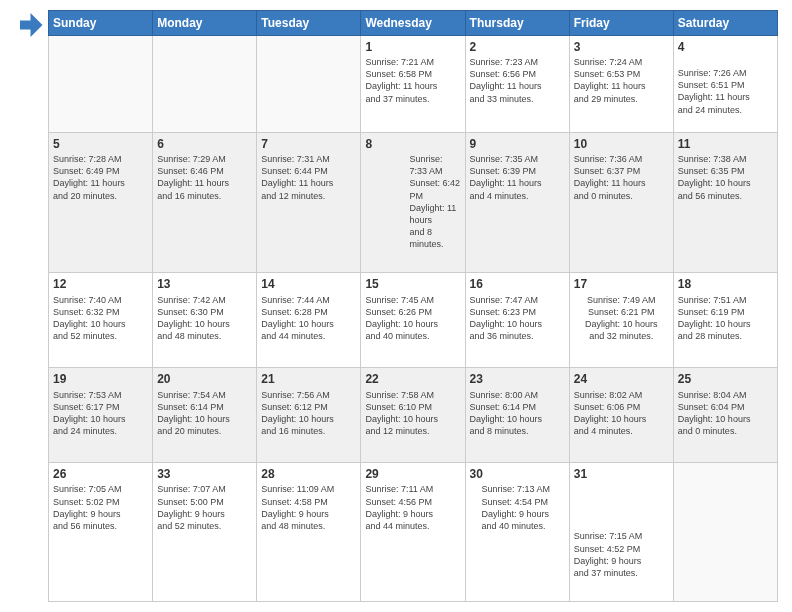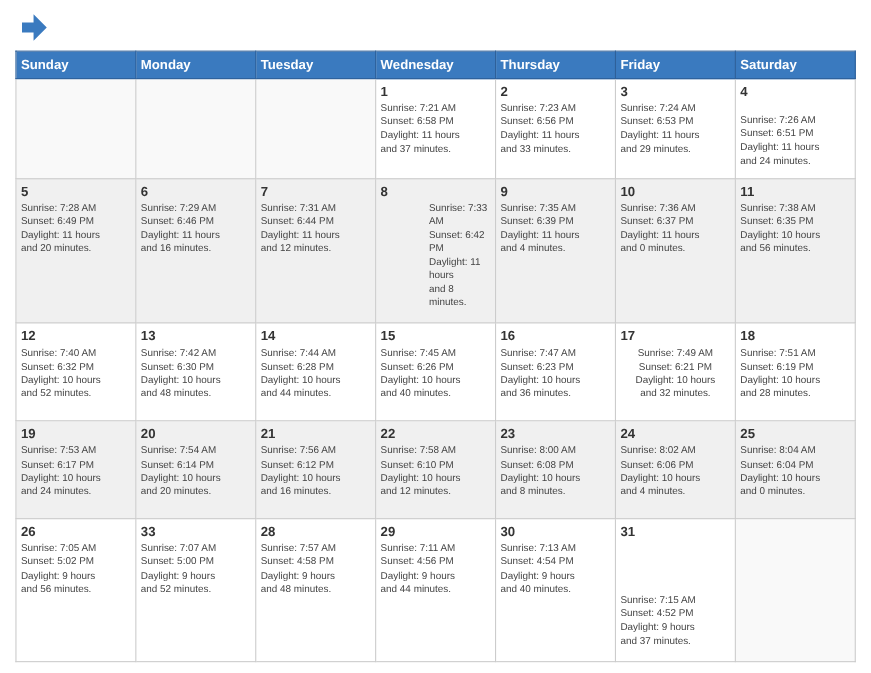--- a/index.html
+++ b/index.html
@@ -8,21 +8,20 @@
       height: 612px;
       font-family: Arial, sans-serif;
       background: #fff;
       overflow: hidden;
     }
     .page {
       width: 792px;
       height: 612px;
       padding: 10px 14px 10px 14px;
       display: flex;
-      flex-direction: column;
     }
     .header {
       display: flex;
       justify-content: space-between;
       align-items: flex-start;
       margin-bottom: 6px;
     }
     .logo {
       display: flex;
       align-items: center;
@@ -292,21 +291,21 @@
           <td>
             <span class="day-num">22</span>
             <div class="day-info" style="white-space: pre-line;">Sunrise: 7:58 AM
 Sunset: 6:10 PM
 Daylight: 10 hours
 and 12 minutes.</div>
           </td>
           <td>
             <span class="day-num">23</span>
             <div class="day-info" style="white-space: pre-line;">Sunrise: 8:00 AM
-Sunset: 6:08 PM
+Sunset: 6:14 PM
 Daylight: 10 hours
 and 8 minutes.</div>
           </td>
           <td>
             <span class="day-num">24</span>
             <div class="day-info" style="white-space: pre-line;">Sunrise: 8:02 AM
 Sunset: 6:06 PM
 Daylight: 10 hours
 and 4 minutes.</div>
           </td>
@@ -328,35 +327,35 @@
           </td>
           <td>
             <span class="day-num">33</span>
             <div class="day-info" style="white-space: pre-line;">Sunrise: 7:07 AM
 Sunset: 5:00 PM
 Daylight: 9 hours
 and 52 minutes.</div>
           </td>
           <td>
             <span class="day-num">28</span>
-            <div class="day-info" style="white-space: pre-line;">Sunrise: 7:57 AM
+            <div class="day-info" style="white-space: pre-line;">Sunrise: 11:09 AM
 Sunset: 4:58 PM
 Daylight: 9 hours
 and 48 minutes.</div>
           </td>
           <td>
             <span class="day-num">29</span>
             <div class="day-info" style="white-space: pre-line;">Sunrise: 7:11 AM
 Sunset: 4:56 PM
 Daylight: 9 hours
 and 44 minutes.</div>
           </td>
           <td>
             <span class="day-num">30</span>
-            <div class="day-info" style="white-space: pre-line;">Sunrise: 7:13 AM
+            <div class="day-info" style="white-space: pre-line; margin-left: 12px;">Sunrise: 7:13 AM
 Sunset: 4:54 PM
 Daylight: 9 hours
 and 40 minutes.</div>
           </td>
           <td>
             <span class="day-num">31</span>
             <div class="day-info" style="white-space: pre-line; margin-top: 48px;">Sunrise: 7:15 AM
 Sunset: 4:52 PM
 Daylight: 9 hours
 and 37 minutes.</div>

